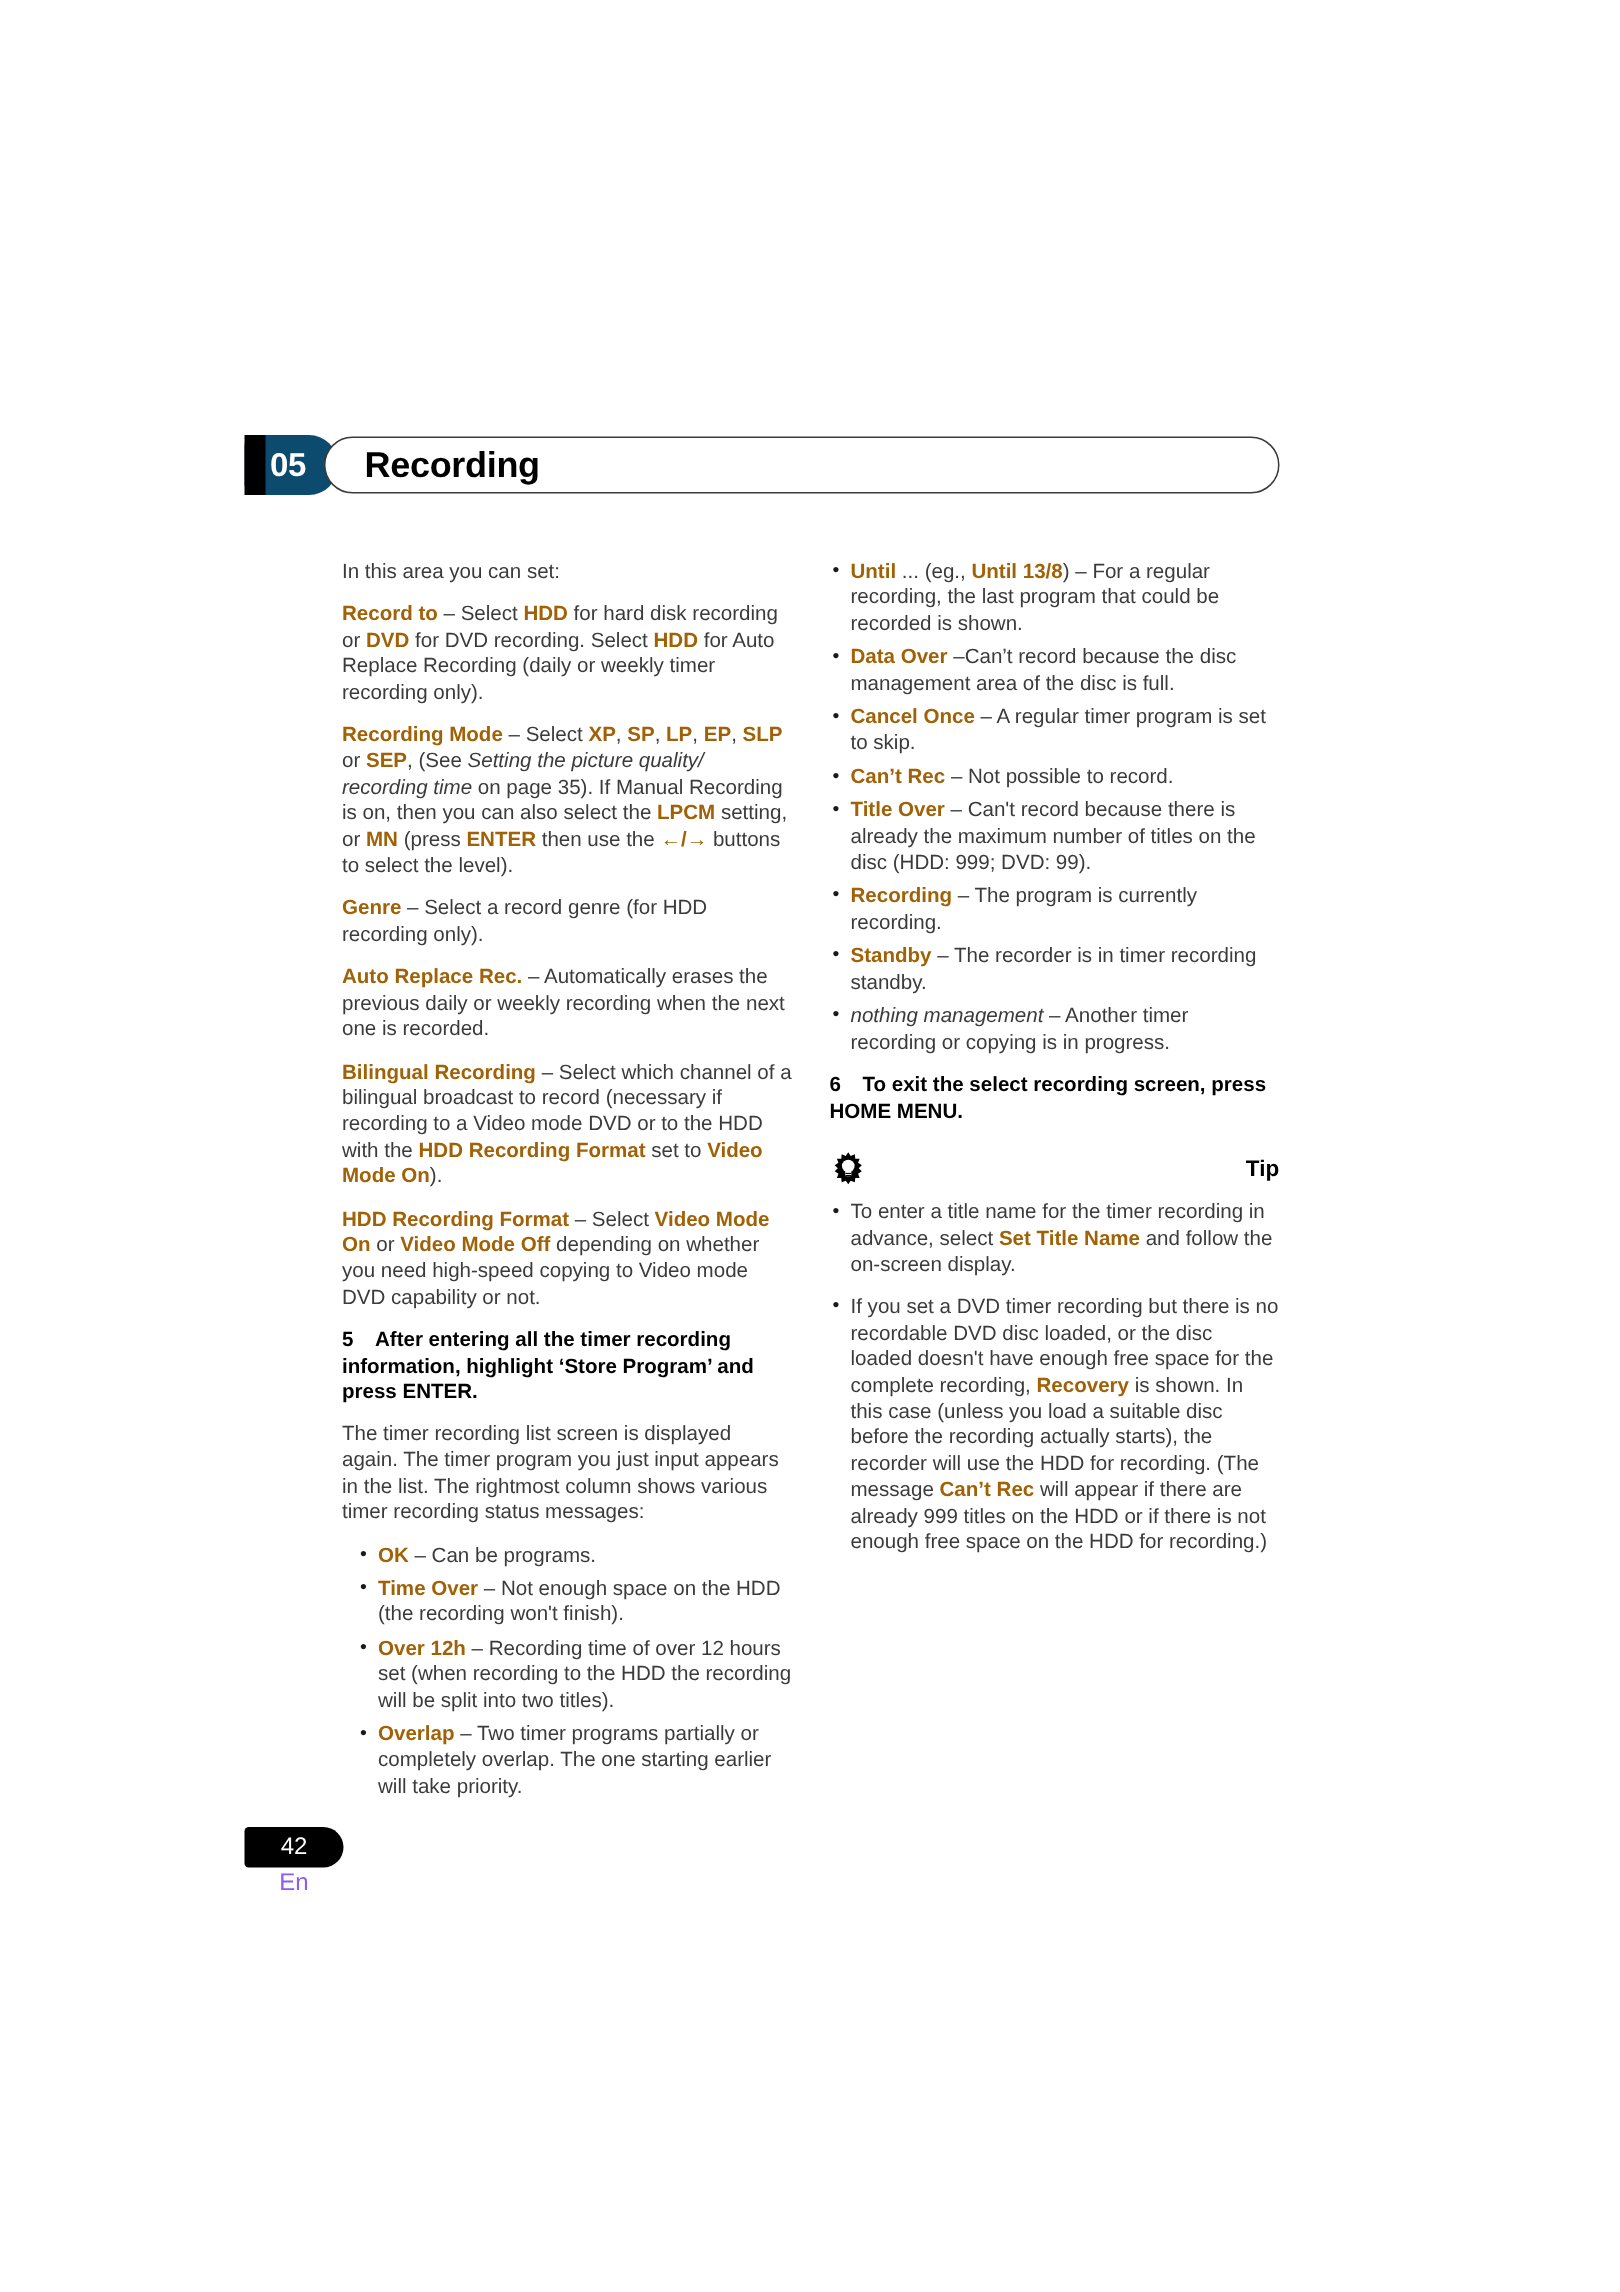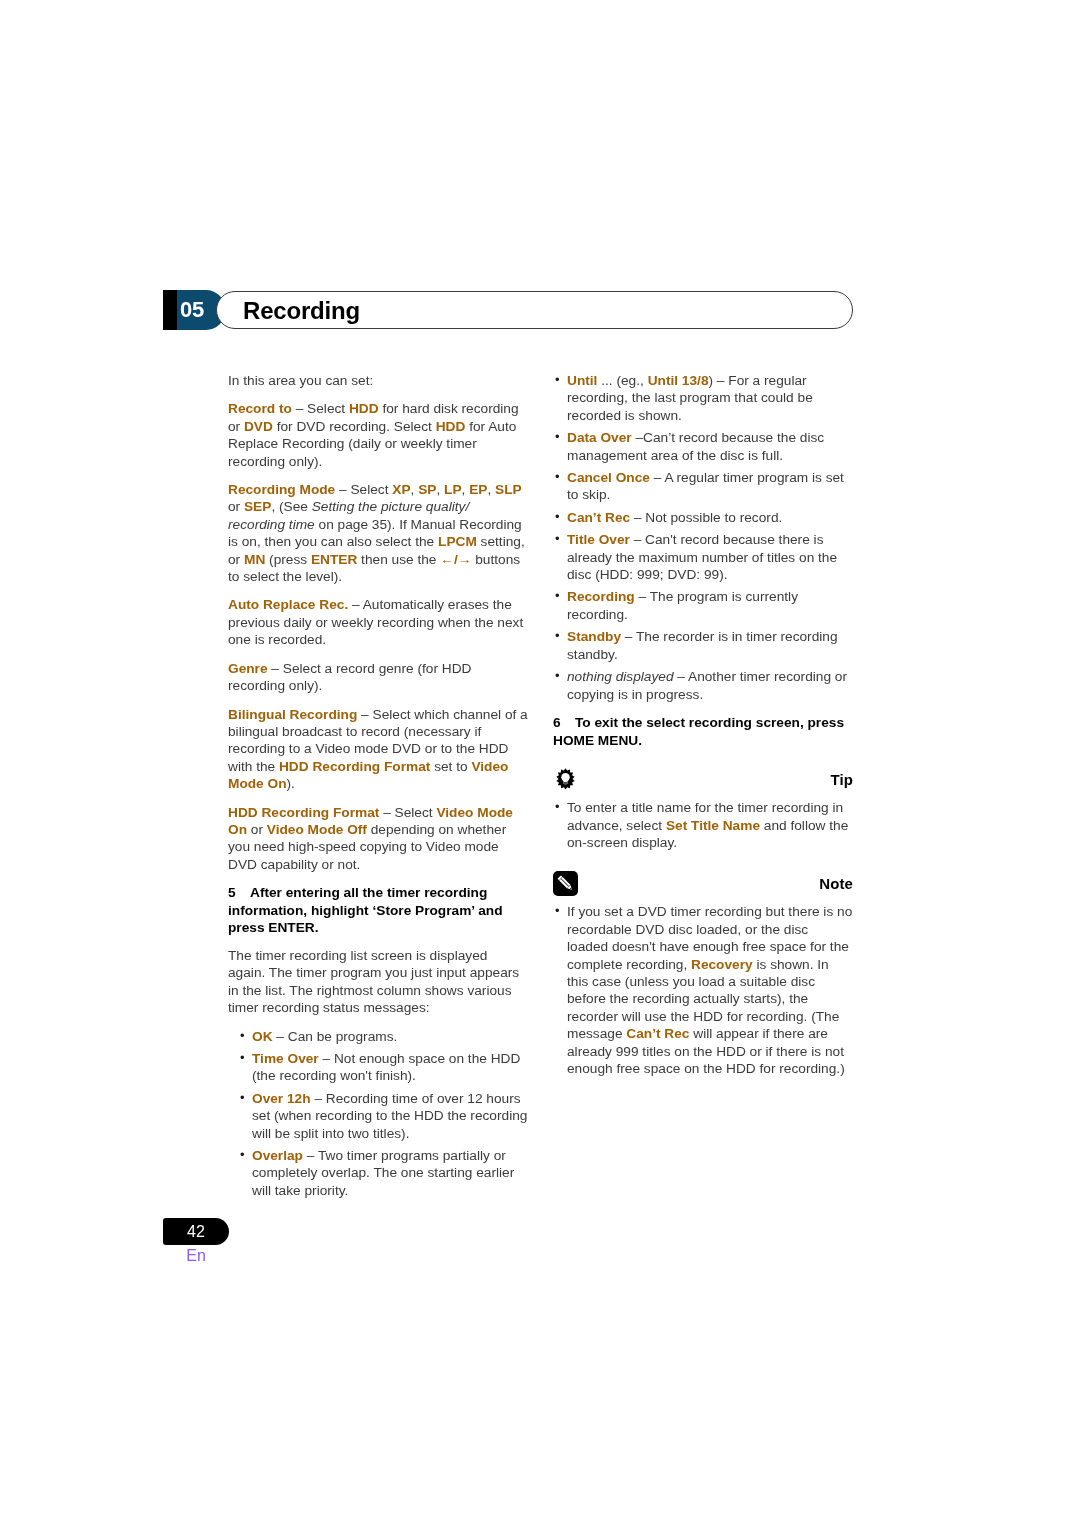--- a/index.html
+++ b/index.html
@@ -212,25 +212,25 @@
 
     <p class="para">
       <b>Record to</b><span> – Select </span><b>HDD</b><span> for hard disk recording or </span><b>DVD</b><span> for DVD recording. Select </span><b>HDD</b><span>  for Auto Replace Recording (daily or weekly timer recording only).</span>
     </p>
 
     <p class="para">
       <b>Recording Mode</b><span> – Select </span><b>XP</b><span>, </span><b>SP</b><span>, </span><b>LP</b><span>, </span><b>EP</b><span>, </span><b>SLP</b><span> or </span><b>SEP</b><span>, (See </span><i>Setting the picture quality/ recording time</i><span> on page 35). If Manual Recording is on, then you can also select the </span><b>LPCM</b><span> setting, or </span><b>MN</b><span> (press </span><b>ENTER</b><span> then use the </span><b class="arrows">←/→</b><span> buttons to select the level).</span>
     </p>
 
     <p class="para">
+      <b>Genre</b><span> – Select a record genre (for HDD recording only).</span>
+    </p>
+
+    <p class="para">
       <b>Auto Replace Rec.</b><span> – Automatically erases the previous daily or weekly recording when the next one is recorded.</span>
-    </p>
-
-    <p class="para">
-      <b>Genre</b><span> – Select a record genre (for HDD recording only).</span>
     </p>
 
     <p class="para">
       <b>Bilingual Recording</b><span> – Select which channel of a bilingual broadcast to record (necessary if recording to a Video mode DVD or to the HDD with the </span><b>HDD Recording Format</b><span> set to </span><b>Video Mode On</b><span>).</span>
     </p>
 
     <p class="para">
       <b>HDD Recording Format</b><span> – Select </span><b>Video Mode On</b><span> or </span><b>Video Mode Off</b><span> depending on whether you need high-speed copying to Video mode DVD capability or not.</span>
     </p>
 
@@ -274,21 +274,21 @@
       <li>
         <b>Title Over</b><span> – Can't record because there is already the maximum number of titles on the disc (HDD: 999; DVD: 99).</span>
       </li>
       <li>
         <b>Recording</b><span> – The program is currently recording.</span>
       </li>
       <li>
         <b>Standby</b><span> – The recorder is in timer recording standby.</span>
       </li>
       <li>
-        <i>nothing displayed</i><span> – Another timer recording or copying is in progress.</span>
+        <i>nothing management</i><span> – Another timer recording or copying is in progress.</span>
       </li>
     </ul>
 
     <div class="step">
       <span class="num">6</span><span class="step-body">To exit the select recording screen, press HOME MENU.</span>
     </div>
 
     <div class="callout-head">
       <span class="icon-tip">
         <svg viewBox="0 0 32 32" width="25" height="25" aria-hidden="true">
@@ -307,34 +307,20 @@
       </span>
       <span class="cl-label">Tip</span>
     </div>
 
     <ul class="bullets">
       <li>
         <span>To enter a title name for the timer recording in advance, select </span><b>Set Title Name</b><span> and follow the on-screen display.</span>
       </li>
     </ul>
 
-    <div class="callout-head note">
-      <span class="icon-note">
-        <svg viewBox="0 0 32 32" width="25" height="25" aria-hidden="true">
-          <g transform="rotate(-45 16 16)">
-            <rect x="13.0" y="4.5" width="6.2" height="2.6" fill="#ffffff"></rect>
-            <rect x="13.0" y="7.6" width="6.2" height="14.0" fill="#ffffff"></rect>
-            <rect x="15.9" y="7.6" width="0.9" height="14.0" fill="#000000"></rect>
-            <polygon points="13.0,21.8 19.2,21.8 16.1,27.4" fill="#ffffff"></polygon>
-            <polygon points="15.1,24.8 17.1,24.8 16.1,26.6" fill="#000000"></polygon>
-          </g>
-        </svg>
-      </span>
-      <span class="cl-label">Note</span>
-    </div>
 
     <ul class="bullets">
       <li>
         <span>If you set a DVD timer recording but there is no recordable DVD disc loaded, or the disc loaded doesn't have enough free space for the complete recording, </span><b>Recovery</b><span> is shown. In this case (unless you load a suitable disc before the recording actually starts), the recorder will use the HDD for recording. (The message </span><b>Can’t Rec</b><span> will appear if there are already 999 titles on the HDD or if there is not enough free space on the HDD for recording.)</span>
       </li>
     </ul>
   </div>
 
   <div class="page-num">42</div>
   <div class="page-lang">En</div>

